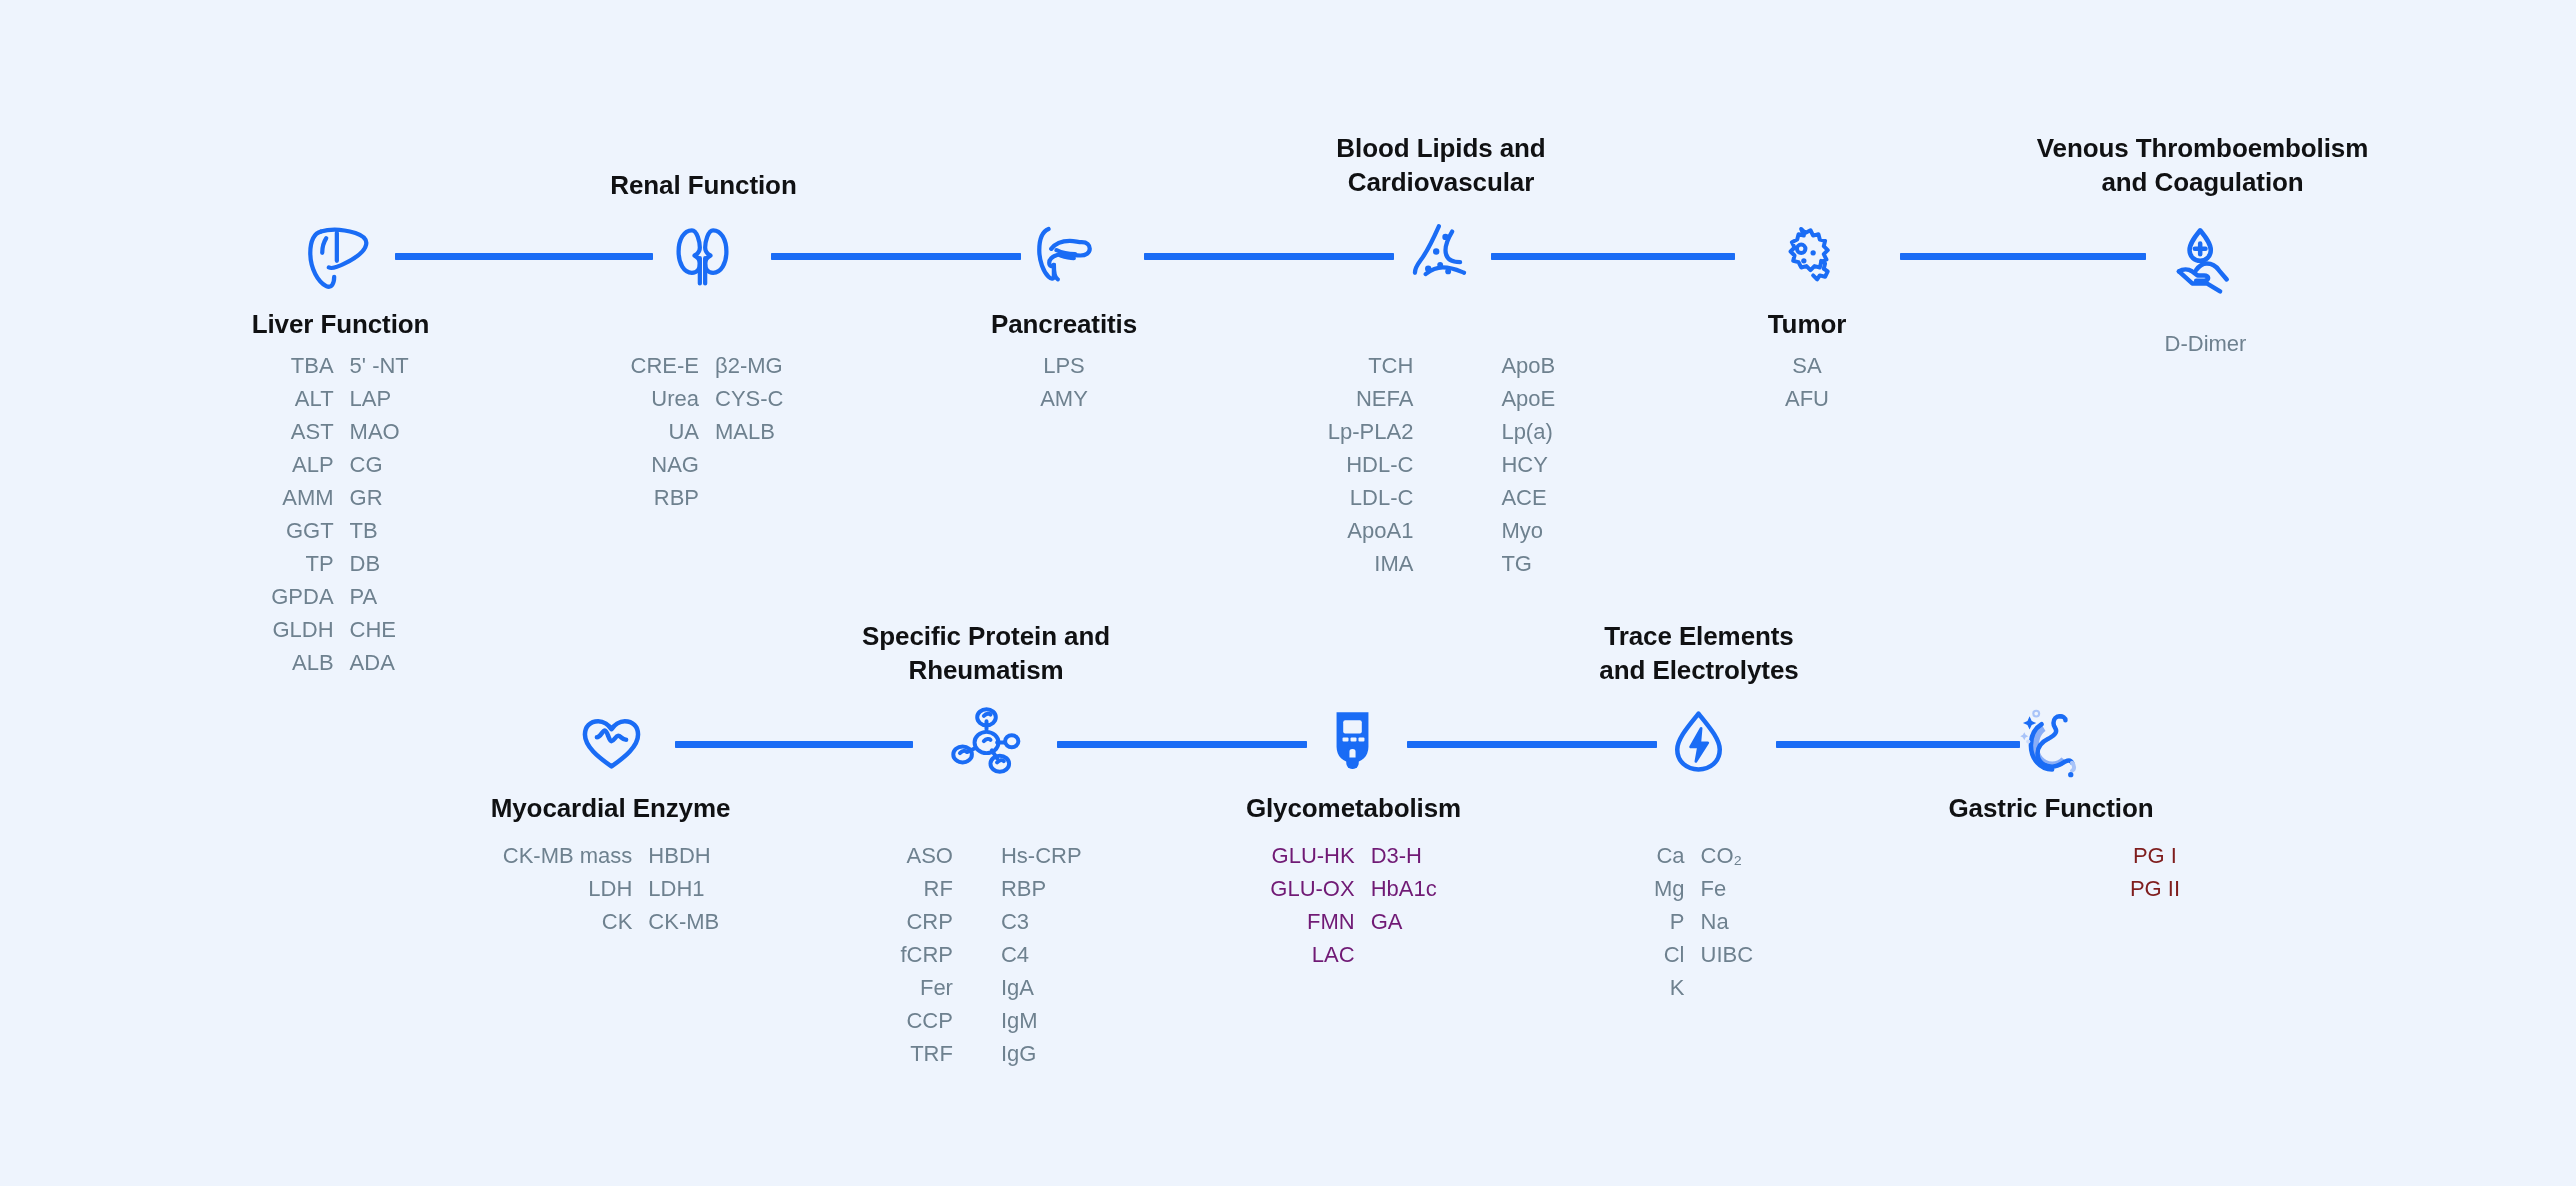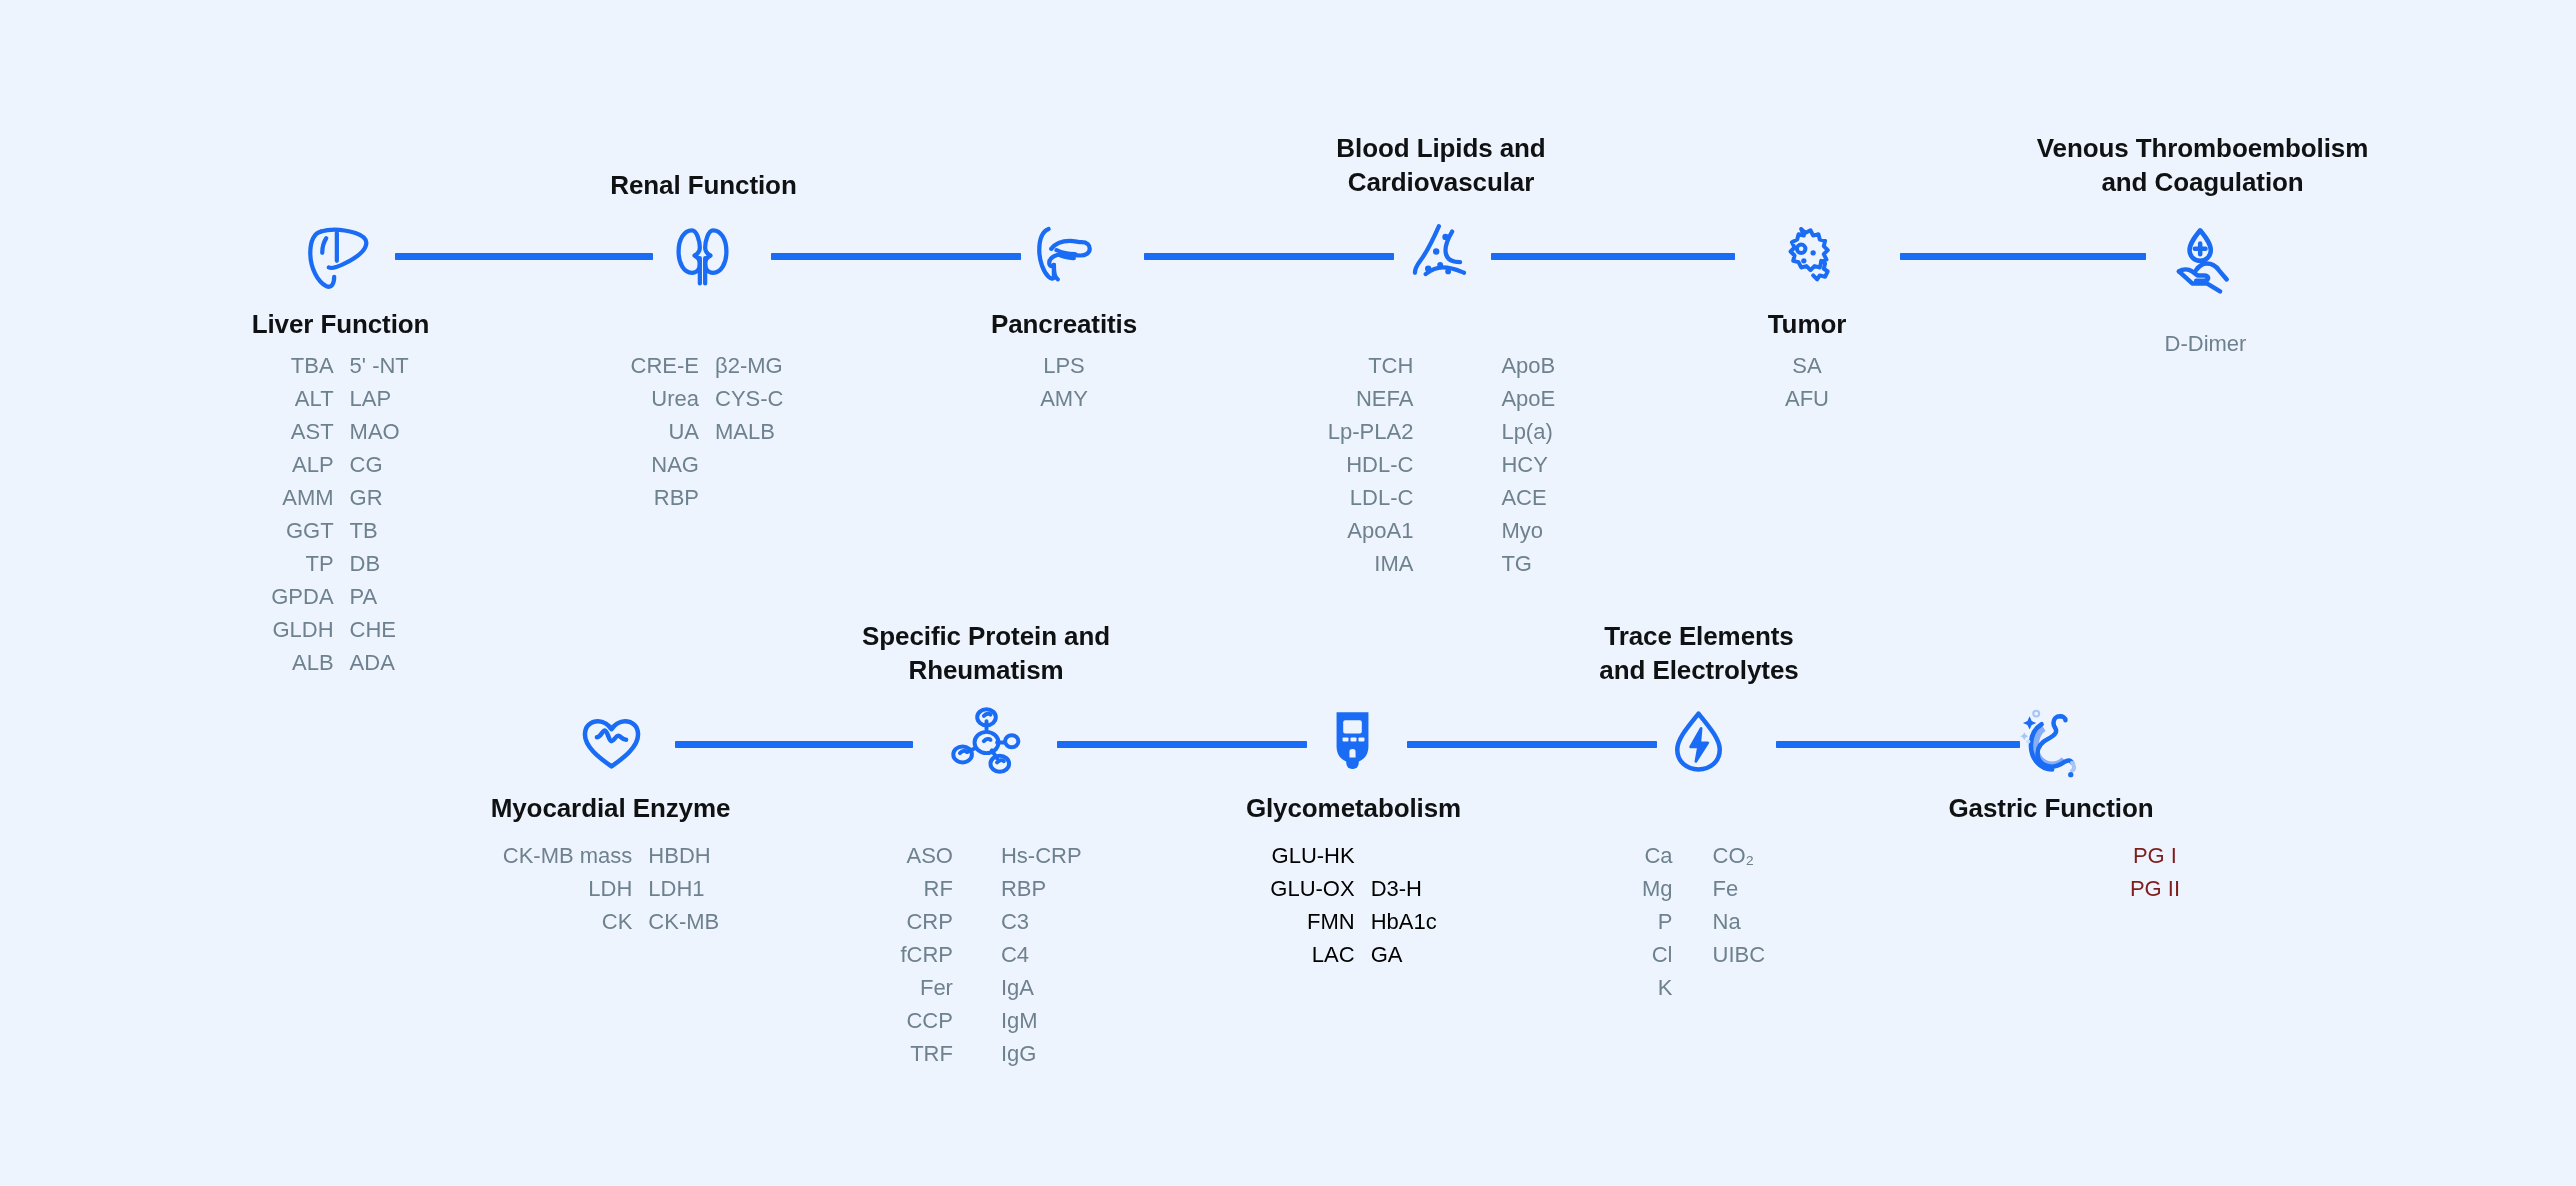--- a/index.html
+++ b/index.html
@@ -290,21 +290,21 @@
         <path d="M20 10h24v26c0 7-5 12-12 12s-12-5-12-12V10z" fill="#1a6cf5"></path>
         <rect x="25" y="16" width="14" height="10" rx="1.5" fill="#eef4fd"></rect>
         <rect x="24.5" y="29" width="4.5" height="3" rx="0.8" fill="#eef4fd"></rect>
         <rect x="30.5" y="29" width="4.5" height="3" rx="0.8" fill="#eef4fd"></rect>
         <rect x="36.5" y="29" width="4.5" height="3" rx="0.8" fill="#eef4fd"></rect>
         <rect x="28.5" y="36.5" width="7" height="15" rx="3.2" fill="#eef4fd" stroke="#1a6cf5" stroke-width="2.4"></rect>
         <rect x="28.5" y="44" width="7" height="8" rx="1" fill="#1a6cf5"></rect>
       </svg>
     </div>
     <div class="title" style="left: 1215px; top: 791px; width: 277px; color: rgb(16, 17, 19);">Glycometabolism</div>
-    <div class="items" style="left: 1228px; top: 839px; width: 251px; justify-content: center; color: #000000; align-items: flex-end;">
+    <div class="items" style="left: 1228px; top: 839px; width: 251px; justify-content: center; color: #701a75;">
       <div class="col right-al">
         <span class="item">GLU-HK</span>
         <span class="item">GLU-OX</span>
         <span class="item">FMN</span>
         <span class="item">LAC</span>
       </div>
       <div class="gap"></div>
       <div class="col left-al">
         <span class="item">D3-H</span>
         <span class="item">HbA1c</span>
@@ -315,21 +315,21 @@
 
   <div class="node" style="left:0;top:0;">
     <div class="title" style="left: 1534px; top: 619px; width: 330px; color: rgb(16, 17, 19);">Trace Elements
 and Electrolytes</div>
     <div class="icon" style="left:1656px; top:699px;">
       <svg width="85" height="85" viewBox="0 0 64 64" fill="none" stroke="#1a6cf5" stroke-width="3.4" stroke-linecap="round" stroke-linejoin="round">
         <path d="M32 11c8 10 16 19 16 27 0 9-7 15-16 15s-16-6-16-15c0-8 8-17 16-27z"></path>
         <path d="M34 22l-8 14h6l-2 11 9-14h-6z" fill="#1a6cf5" stroke="#1a6cf5" stroke-width="2"></path>
       </svg>
     </div>
-    <div class="items" style="left: 1578px; top: 839px; width: 251px; justify-content: center; color: rgb(110, 129, 143); gap: 12px;">
+    <div class="items" style="left: 1578px; top: 839px; width: 251px; justify-content: center; color: rgb(110, 129, 143);">
       <div class="col right-al">
         <span class="item">Ca</span>
         <span class="item">Mg</span>
         <span class="item">P</span>
         <span class="item">Cl</span>
         <span class="item">K</span>
       </div>
       <div class="gap"></div>
       <div class="col left-al">
         <span class="item"><span>CO₂</span></span>

